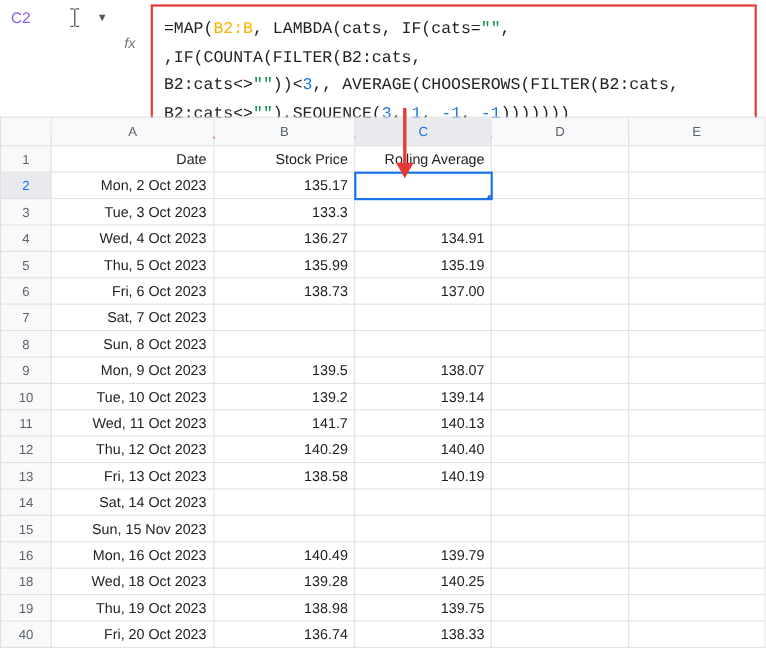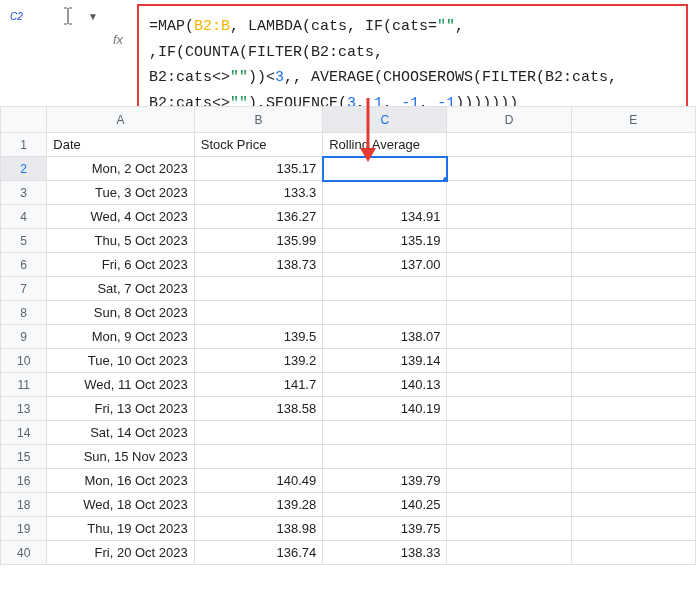--- a/index.html
+++ b/index.html
@@ -1,39 +1,39 @@
 <!DOCTYPE html>
 <html><head>
 <meta charset="utf-8">
 <style>
 * { box-sizing: border-box; margin: 0; padding: 0; }
 body { font-family: Arial, sans-serif; font-size: 13px; color: #202124; background: #fff; width: 696px; height: 611px; overflow: hidden; position: relative; }
 
 .formula-bar-area { display: flex; align-items: flex-start; padding: 4px 0 4px 8px; border-bottom: 1px solid #e0e0e0; }
-.cell-ref-box { width: 45px; height: 24px; display: flex; align-items: center; font-size: 10px; color: #1d4ed8; padding-left: 2px; font-style: italic; }
+.cell-ref-box { width: 45px; height: 24px; display: flex; align-items: center; font-size: 14px; color: #8b5cf6; padding-left: 2px; }
 .cursor-area { width: 30px; height: 24px; display: flex; align-items: center; justify-content: center; color: #555; font-size: 16px; }
 .dropdown-caret { width: 20px; height: 24px; display: flex; align-items: center; justify-content: center; color: #555; font-size: 10px; }
 .fx-icon { width: 30px; display: flex; align-items: flex-start; justify-content: center; color: #777; font-style: italic; font-size: 13px; padding-top: 28px; }
 .formula-box { flex: 1; border: 2px solid #e53935; padding: 8px 10px; margin: 0 8px 0 4px; font-family: 'Courier New', monospace; font-size: 15px; line-height: 1.7; color: #222; background: #fff; }
 .tok-fn { color: #222; }
 .tok-range1 { color: #f4b400; }
 .tok-num { color: #1a73e8; }
 .tok-str { color: #0d904f; }
 
 .arrow-svg { position: absolute; left: 356px; top: 98px; z-index: 5; pointer-events: none; }
 
 .grid { position: absolute; top: 106px; left: 0; right: 0; bottom: 0; }
 .grid table { border-collapse: collapse; width: 100%; table-layout: fixed; }
 .grid th, .grid td { border: 1px solid #e0e0e0; height: 24px; padding: 0 6px; overflow: hidden; white-space: nowrap; }
 .grid .corner { width: 44px; background: #f8f9fa; }
 .grid .rowhdr { width: 44px; background: #f8f9fa; text-align: center; color: #5f6368; font-size: 12px; font-weight: normal; }
 .grid .colhdr { background: #f8f9fa; text-align: center; color: #5f6368; font-size: 12px; font-weight: normal; height: 26px; }
 .grid .colhdr.sel, .grid .rowhdr.sel { background: #e8eaed; color: #1a73e8; }
 .grid td.data { text-align: right; font-size: 13px; color: #222; }
-.grid td.data.left { text-align: left; }
+.grid td.data.left { text-align: right; }
 .grid td.selected { outline: 2px solid #1a73e8; outline-offset: -1px; background: #fff; position: relative; }
 .sel-handle { position: absolute; right: -4px; bottom: -4px; width: 7px; height: 7px; background: #1a73e8; border-radius: 50%; }
 
 .col-a { width: 140px; }
 .col-b { width: 122px; }
 .col-c { width: 118px; }
 .col-d { width: 118px; }
 .col-e { width: 118px; }
 </style>
 </head>
@@ -161,20 +161,28 @@
         </tr>
         <tr>
           <th class="rowhdr">11</th>
           <td class="data">Wed, 11 Oct 2023</td>
           <td class="data">141.7</td>
           <td class="data">140.13</td>
           <td class="data"></td>
           <td class="data"></td>
         </tr>
         <tr>
+          <th class="rowhdr">12</th>
+          <td class="data">Thu, 12 Oct 2023</td>
+          <td class="data">140.29</td>
+          <td class="data">140.40</td>
+          <td class="data"></td>
+          <td class="data"></td>
+        </tr>
+        <tr>
           <th class="rowhdr">13</th>
           <td class="data">Fri, 13 Oct 2023</td>
           <td class="data">138.58</td>
           <td class="data">140.19</td>
           <td class="data"></td>
           <td class="data"></td>
         </tr>
         <tr>
           <th class="rowhdr">14</th>
           <td class="data">Sat, 14 Oct 2023</td>

